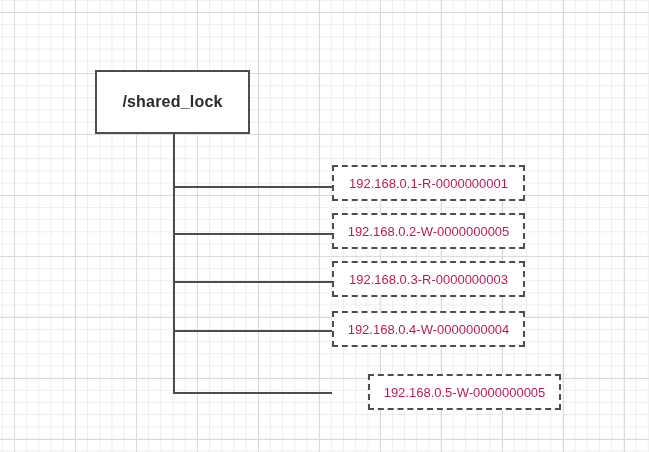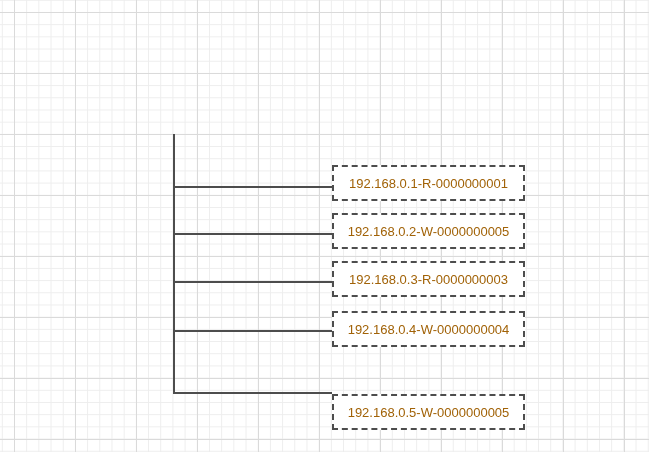--- a/index.html
+++ b/index.html
@@ -81,29 +81,32 @@
     height: 36px;
     box-sizing: border-box;
     background: #ffffff;
     border: 2px dashed #4d4d4d;
     display: flex;
     align-items: center;
     justify-content: center;
   }
   .child-label {
     font-size: 13px;
-    color: #a16207;
+    color: #be185d;
     white-space: nowrap;
   }
 </style>
 </head>
 <body>
 
 <div id="canvas">
 
+  <div class="root-node">
+    <span class="root-label">/shared_lock</span>
+  </div>
 
   <div class="trunk" style="height: 260px;"></div>
 
   <div id="branches">
       <div class="branch" style="top: 186px; width: 159px;"></div>
       <div class="branch" style="top: 233px; width: 159px;"></div>
       <div class="branch" style="top: 281px; width: 159px;"></div>
       <div class="branch" style="top: 330px; width: 159px;"></div>
       <div class="branch" style="top: 392px; width: 159px;"></div>
     </div>
@@ -114,18 +117,18 @@
       </div>
       <div class="child-node" style="top: 213px;">
         <span class="child-label">192.168.0.2-W-0000000005</span>
       </div>
       <div class="child-node" style="top: 261px;">
         <span class="child-label">192.168.0.3-R-0000000003</span>
       </div>
       <div class="child-node" style="top: 311px; align-items: center;">
         <span class="child-label">192.168.0.4-W-0000000004</span>
       </div>
-      <div class="child-node" style="top: 394px;">
+      <div class="child-node" style="top: 374px; margin-left: 36px;">
         <span class="child-label">192.168.0.5-W-0000000005</span>
       </div>
     </div>
 
 </div>
 
 </body></html>

